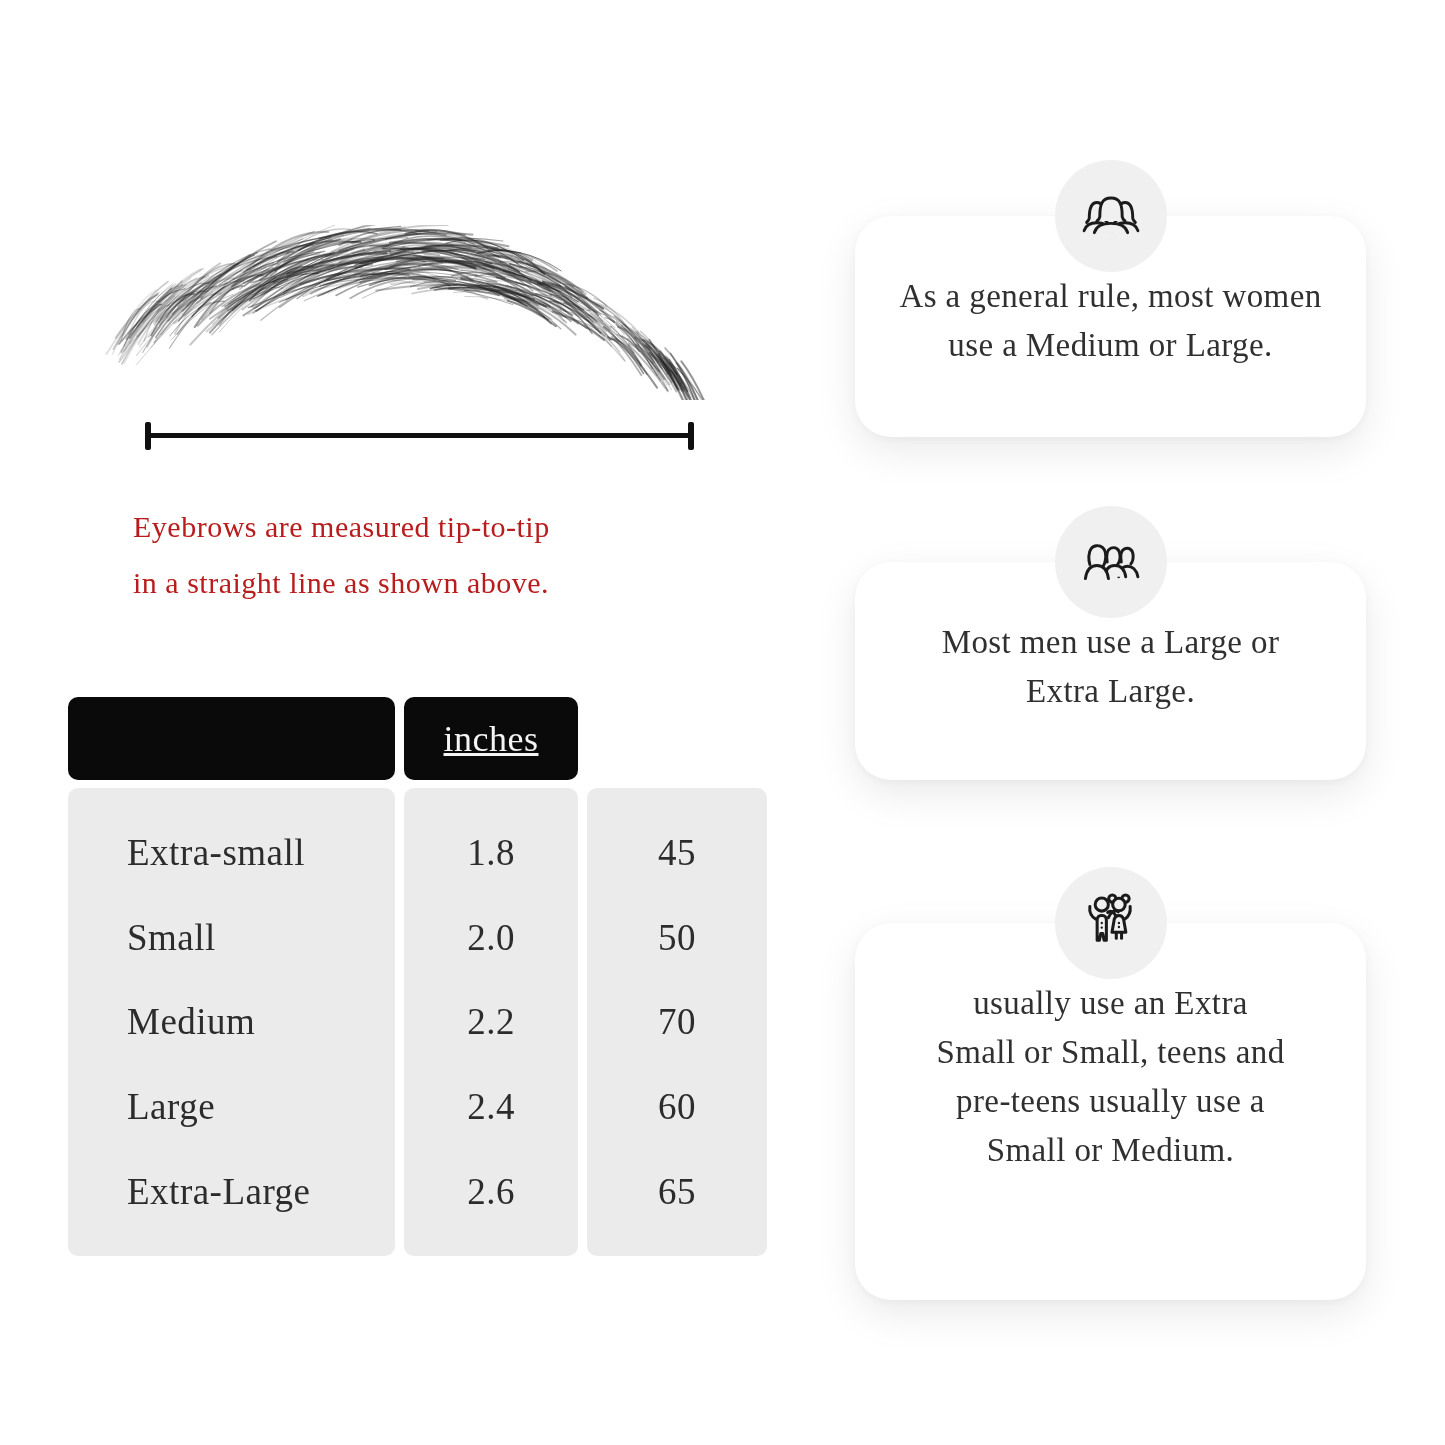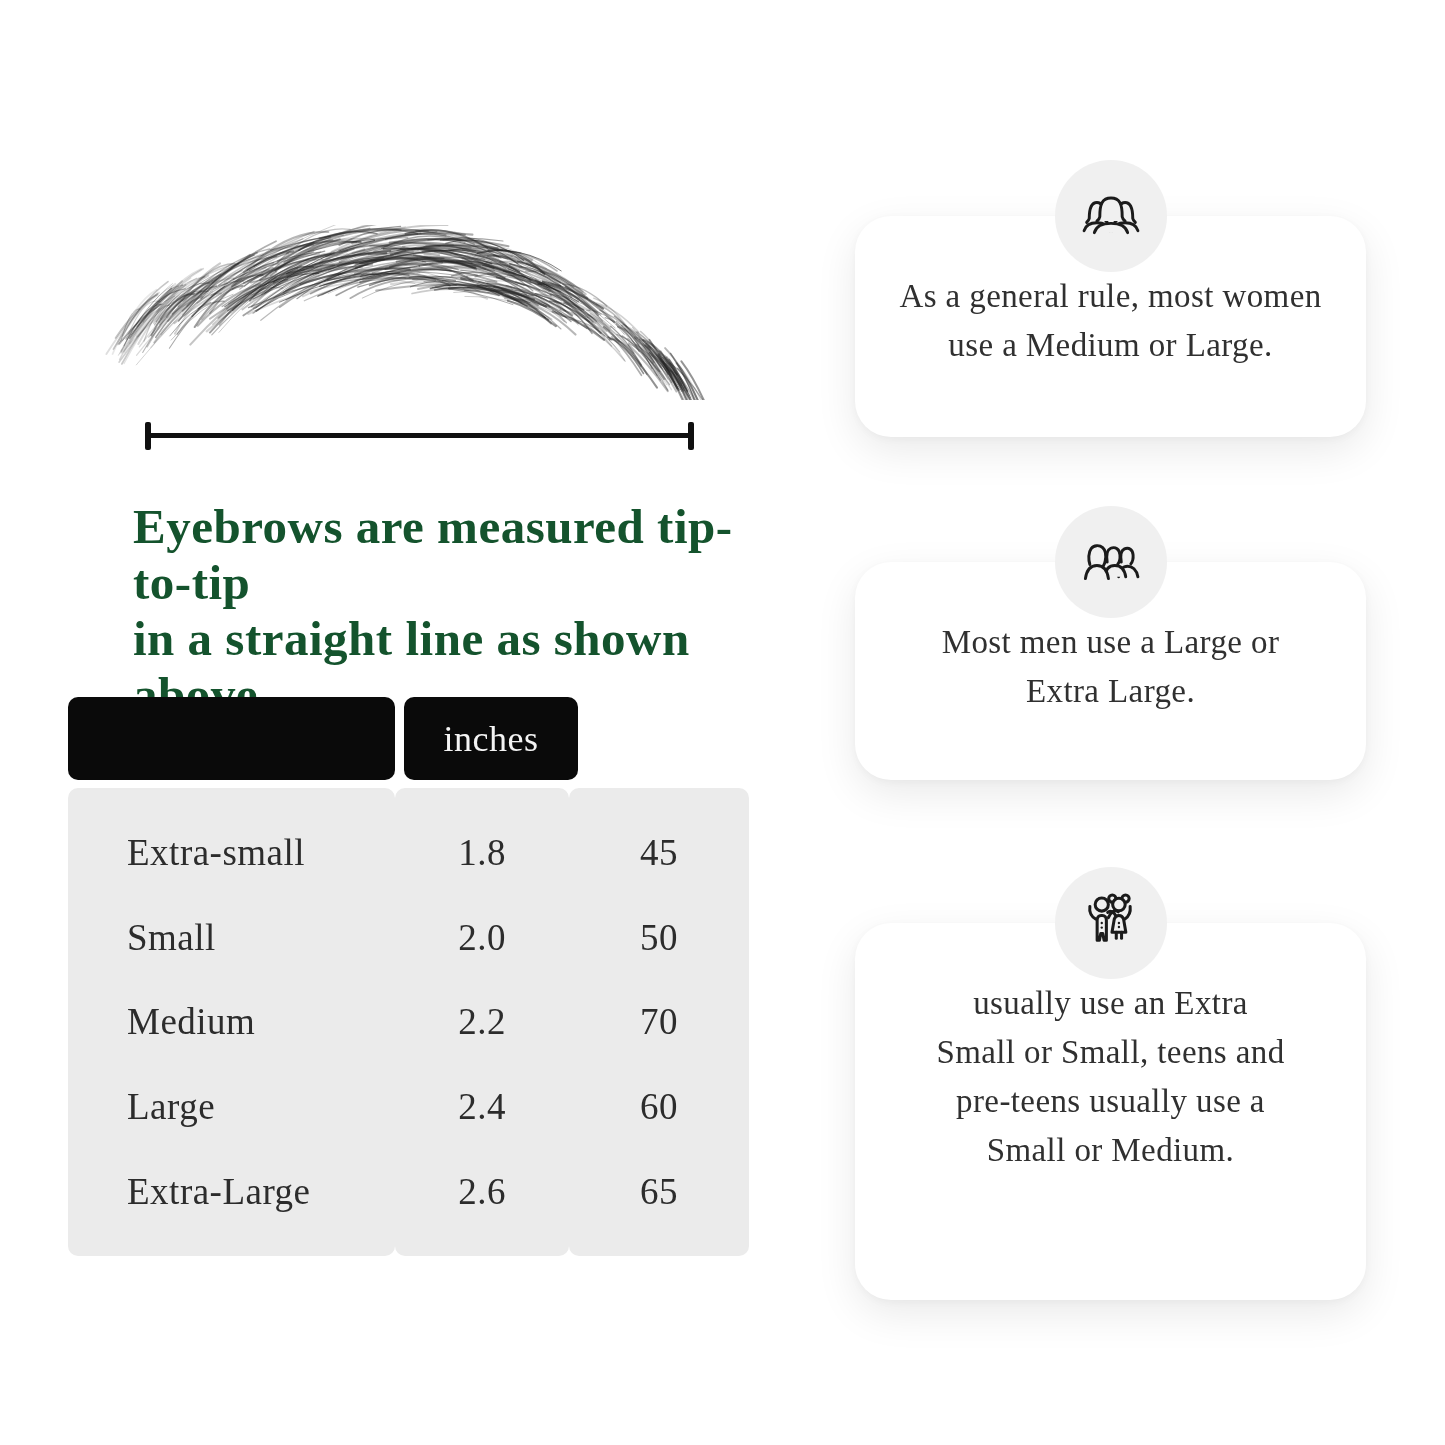--- a/index.html
+++ b/index.html
@@ -9,31 +9,31 @@
   }
   
   .brow-svg{position:absolute;left:100px;top:225px;width:610px;height:175px;}
   .mline{position:absolute;left:145px;top:422px;width:549px;height:28px;}
   .mline .bar{position:absolute;left:0;right:0;top:11px;height:5px;background:#101010;}
   .mline .cap{position:absolute;top:0;width:6px;height:28px;background:#101010;border-radius:2px;}
   .mline .cap.left{left:0;}
   .mline .cap.right{right:0;}
   .caption{
     position:absolute;left:133px;top:499px;width:640px;
-    font-size:49px;line-height:56px;color:#14532d;letter-spacing:0.5px;font-weight:bold;
+    font-size:30px;line-height:56px;color:#b91c1c;letter-spacing:0.5px;
   }
   
   .size-table{position:absolute;left:68px;top:697px;width:699px;}
   .t-head{display:flex;gap:9px;}
   .t-head .hcell{
     height:83px;background:#0a0a0a;border-radius:10px;
     display:flex;align-items:center;justify-content:center;
-    color:#f4f4f4;font-size:36px;letter-spacing:0.5px;
-  }
-  .t-body{display:flex;margin-top:8px;}
+    color:#f4f4f4;font-size:36px;letter-spacing:0.5px;text-decoration:underline;
+  }
+  .t-body{display:flex;gap:9px;margin-top:8px;}
   .t-col{
     height:424px;background:#ebebeb;border-radius:10px;
     display:flex;flex-direction:column;padding:22px 0;
   }
   .c-label{width:327px;}
   .c-num{width:174px;}
   .c-num2{width:180px;align-items:center;}
   .t-col .cell{
     flex:1;display:flex;align-items:center;
     font-size:37px;color:#2c2c2c;letter-spacing:0.5px;

